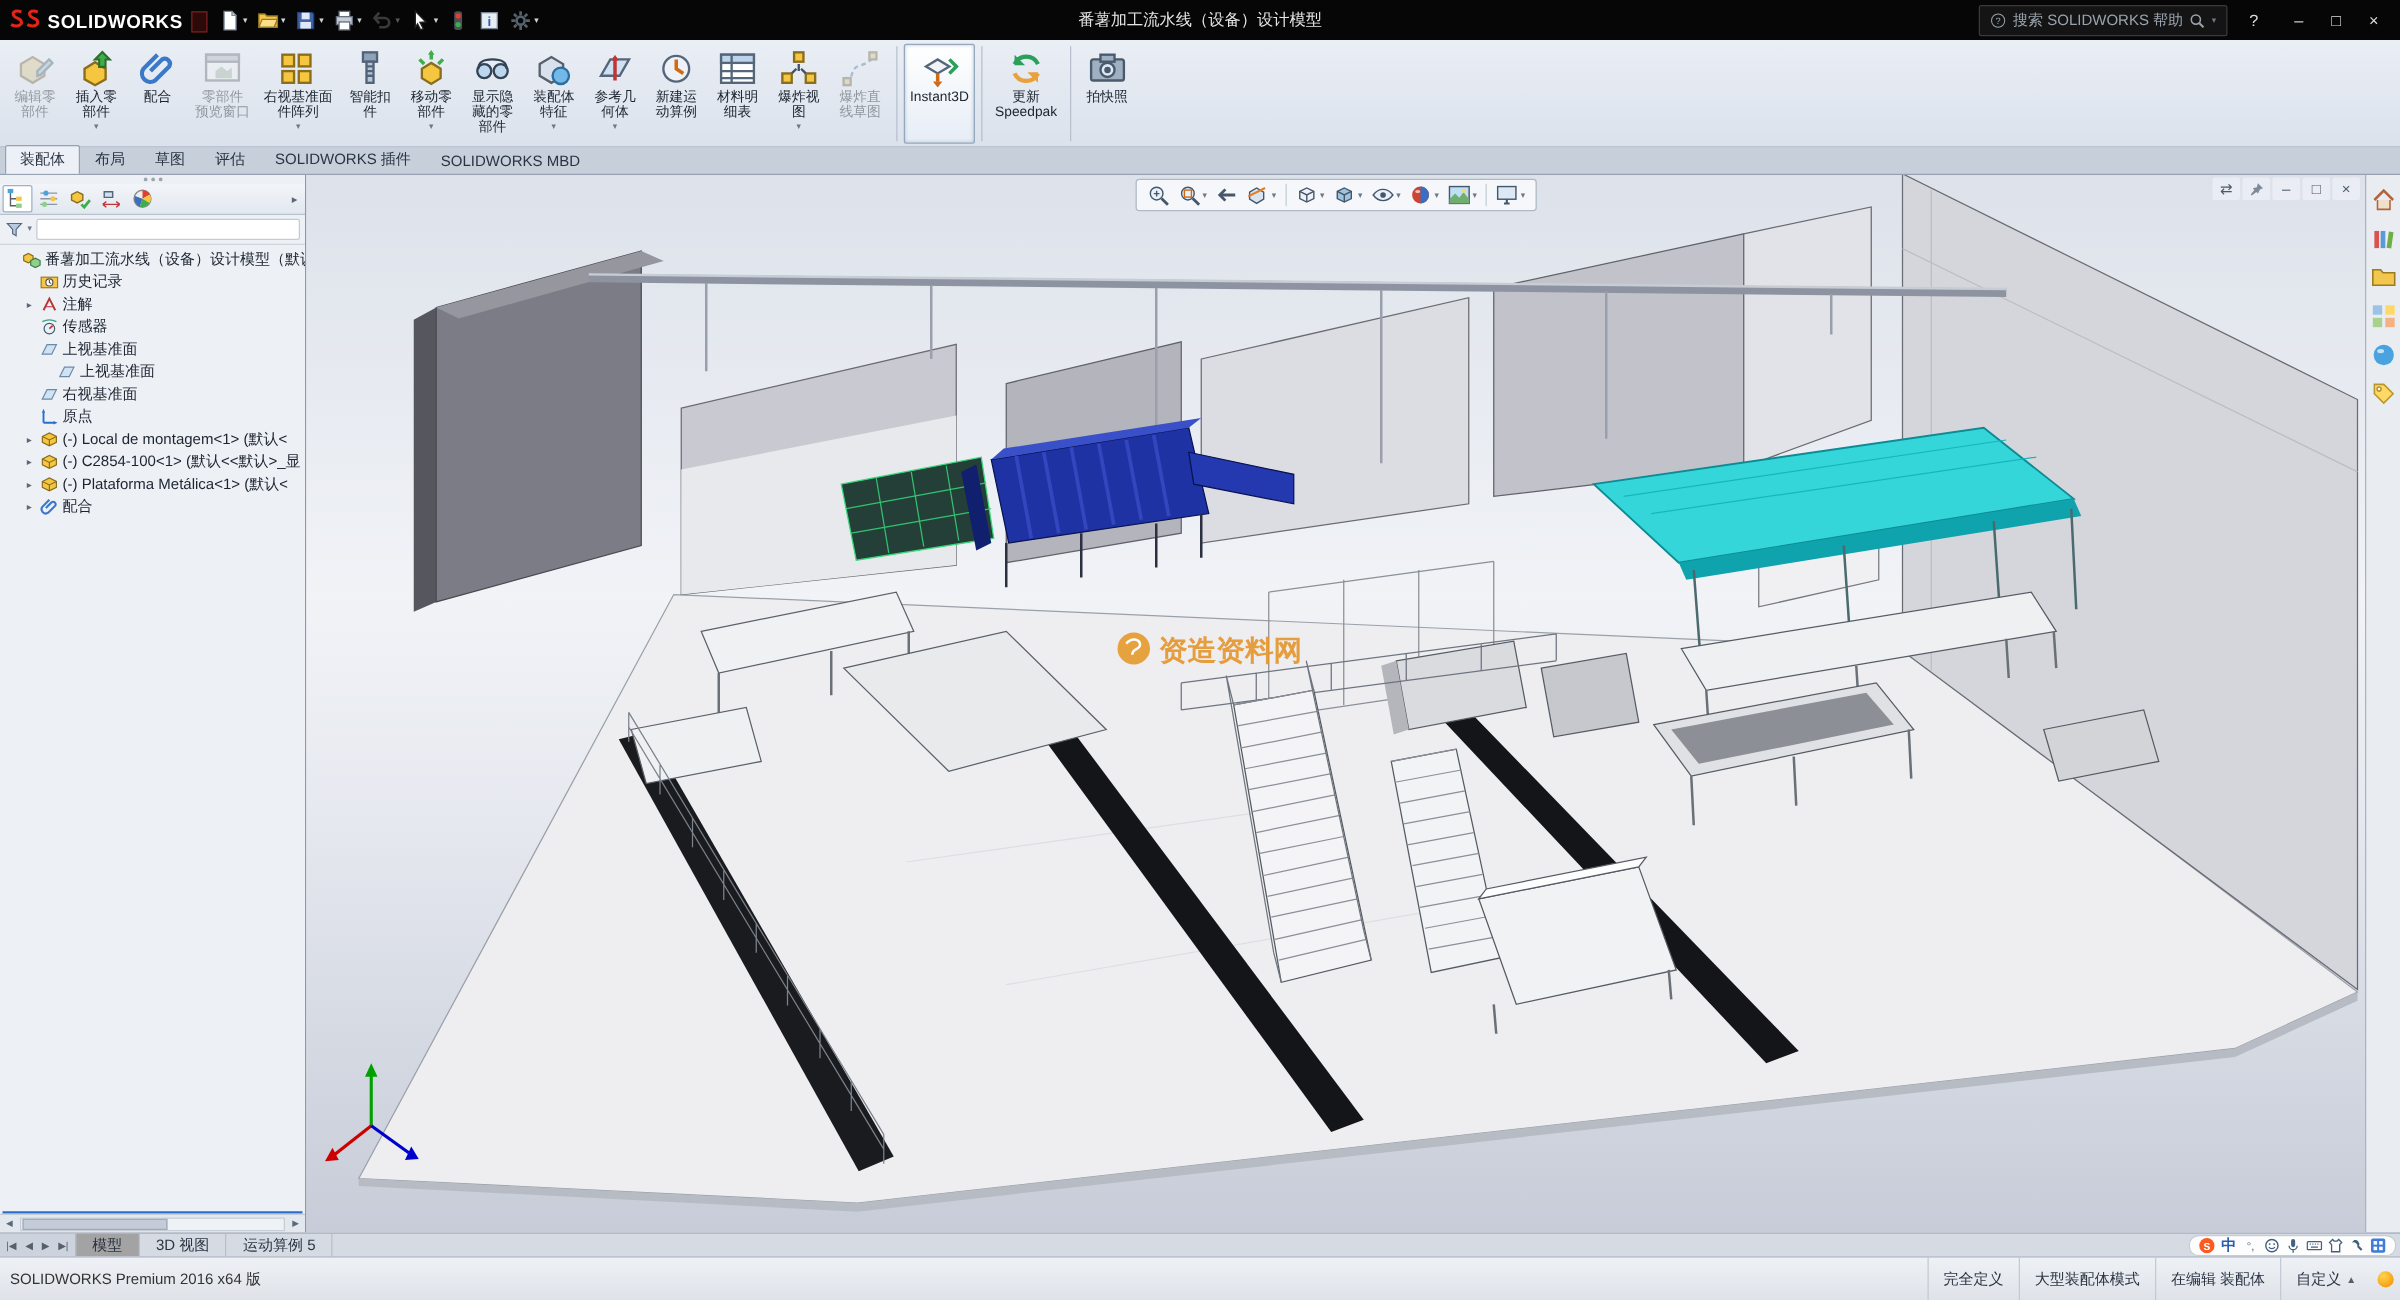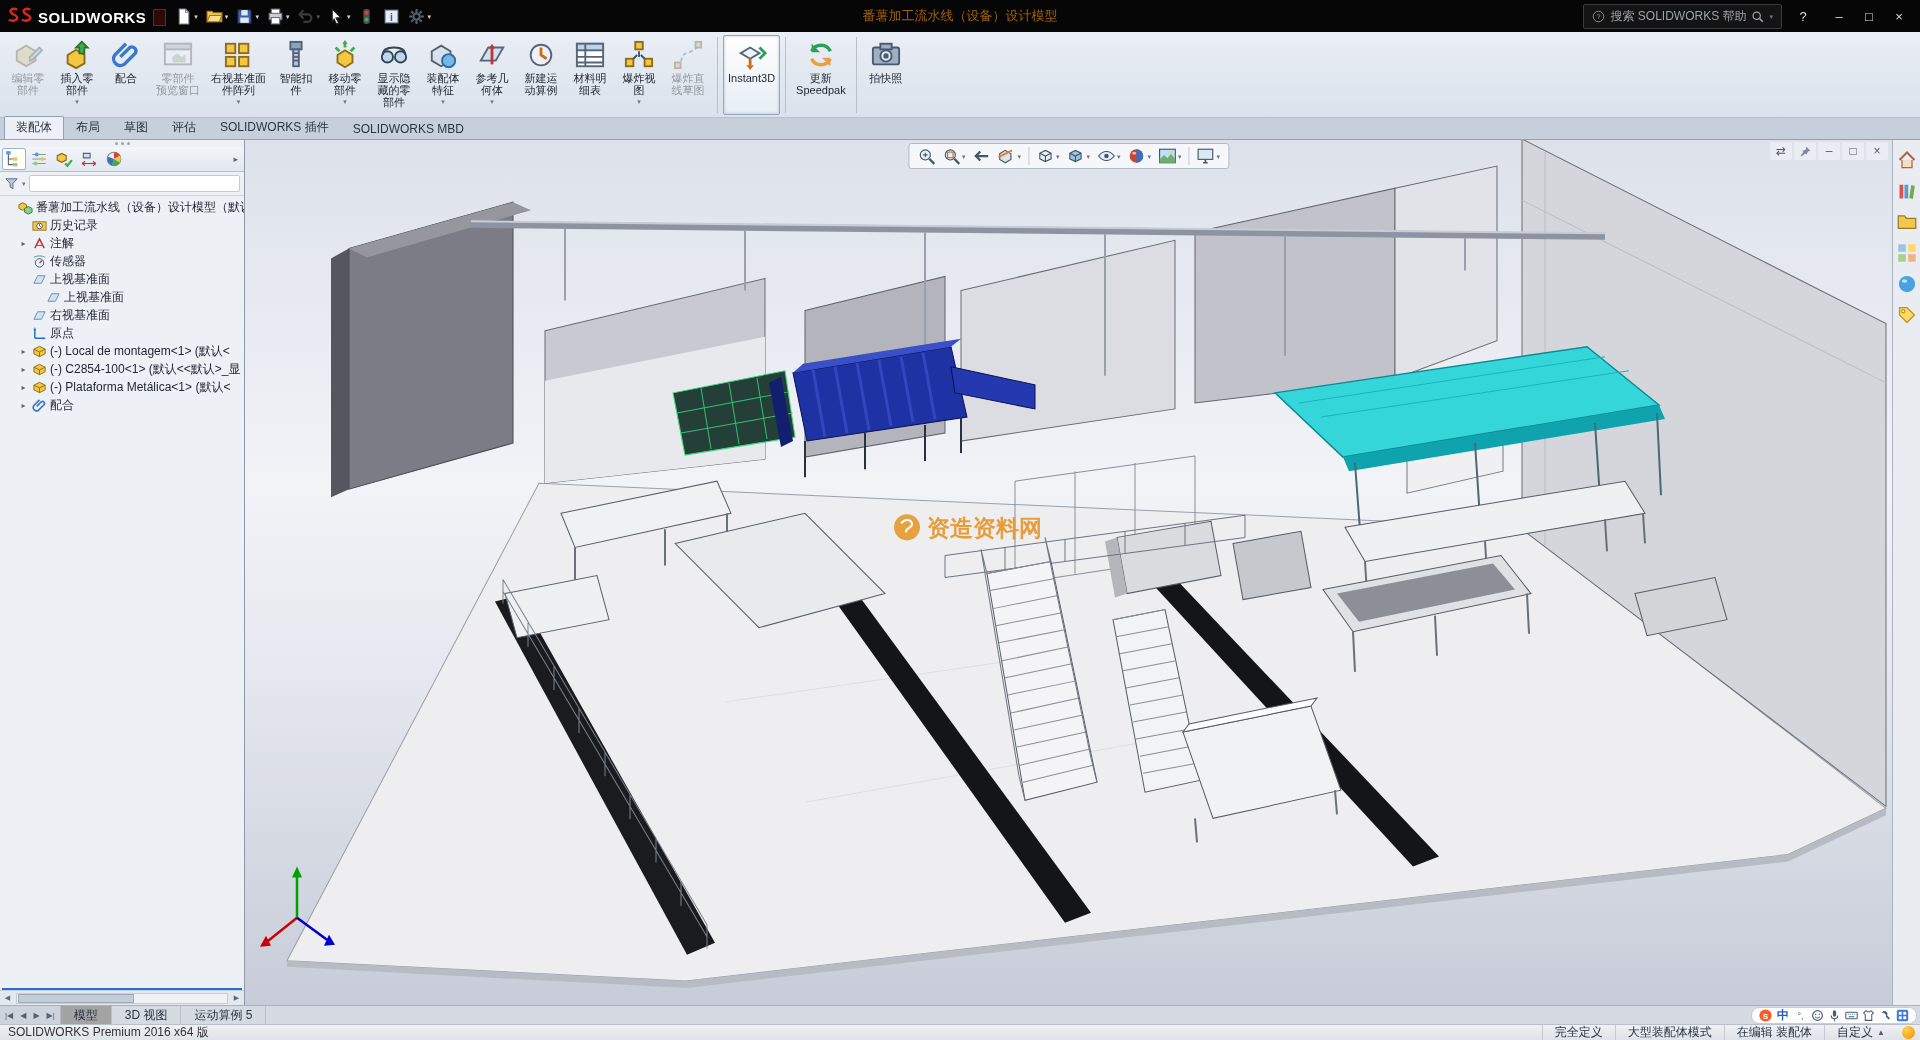--- a/index.html
+++ b/index.html
@@ -13,21 +13,21 @@
 .caret{font-size:7px;color:#6c7886;line-height:1}
 
 #titlebar{height:32px;background:#060606;display:flex;align-items:center;color:#e8e8e8;position:relative;padding:0 6px;flex:0 0 auto}
 #brand{display:flex;align-items:flex-end;gap:4px;margin-right:6px}
 #brand .bname{font-weight:bold;font-size:15px;letter-spacing:.5px;color:#fff}
 #brand .bblock{width:13px;height:17px;background:#2d0a0a;border:1px solid #7a1f1f;margin-left:3px}
 #quick-toolbar{display:flex;align-items:center;gap:2px}
 .qt{display:flex;align-items:center;gap:2px;padding:2px 3px;border-radius:2px}
 .qt .caret{color:#cfd4da}
 .qt.dis{opacity:.4;filter:grayscale(.8)}
-#doc-title{position:absolute;left:50%;top:0;transform:translateX(-50%);height:32px;line-height:32px;font-size:13px;color:#a16207;white-space:nowrap}
+#doc-title{position:absolute;left:50%;top:0;transform:translateX(-50%);height:32px;line-height:32px;font-size:13px;color:#e5e5e5;white-space:nowrap}
 #title-right{margin-left:auto;display:flex;align-items:center;gap:6px}
 #searchbox{display:flex;align-items:center;gap:5px;color:#9aa3ad;font-size:12px;padding:3px 8px;border:1px solid #3a3a3a;background:#141414;border-radius:2px}
 .winbtn{width:30px;height:24px;display:flex;align-items:center;justify-content:center;color:#dcdcdc;font-size:13px}
 
 #ribbon{height:86px;background:linear-gradient(#eaeef5,#dbe2ec);border-bottom:1px solid #b6c0cd;display:flex;align-items:stretch;padding:3px 4px 2px;flex:0 0 auto}
 #ribbon-buttons{display:flex;align-items:stretch;gap:1px}
 .rb{display:flex;flex-direction:column;align-items:center;justify-content:flex-start;gap:2px;min-width:48px;padding:4px 4px 2px;border:1px solid transparent;border-radius:2px}
 .rb.dis{opacity:.42;filter:grayscale(.6)}
 .rb.act{background:linear-gradient(#ffffff,#e6edf6);border-color:#93a7bd;box-shadow:inset 0 0 3px rgba(90,110,140,.4)}
 .rb-label{white-space:pre-line;text-align:center;font-size:11px;line-height:12px;color:#1c2430}
@@ -68,21 +68,21 @@
 #taskpane{width:28px;flex:0 0 auto;background:#e9edf2;border-left:1px solid #aab4c0;display:flex;flex-direction:column;align-items:center;padding-top:8px;gap:7px}
 .tp{width:24px;height:24px;display:flex;align-items:center;justify-content:center;border-radius:2px}
 
 #tabsrow{height:19px;background:#d6dbe3;border-top:1px solid #a7b0bd;display:flex;align-items:stretch;flex:0 0 auto}
 #tabnav{display:flex;align-items:center;padding:0 2px;gap:1px;background:#cdd3dc;border-right:1px solid #b2bac6}
 .tn{font-size:8px;color:#55606e;padding:0 3px}
 .btab{display:flex;align-items:center;padding:0 13px;font-size:12px;color:#2a3442;border-right:1px solid #b9c0ca}
 .btab.on{background:#a3a3a3}
 #ime{margin-left:auto;align-self:center;display:flex;align-items:center;gap:5px;background:#fdfdfe;border:1px solid #c8cdd4;border-radius:8px;height:17px;padding:0 7px;margin-right:3px}
 #ime .mode{font-size:12px;font-weight:bold;color:#2a5db0;line-height:1}
-#statusbar{height:16px;background:linear-gradient(#eef1f5,#dfe3e9);border-top:1px solid #b9c0ca;display:flex;align-items:center;padding-left:8px;flex:0 0 auto;color:#333;font-size:12px}
+#statusbar{height:35px;background:linear-gradient(#eef1f5,#dfe3e9);border-top:1px solid #b9c0ca;display:flex;align-items:center;padding-left:8px;flex:0 0 auto;color:#333;font-size:12px}
 #status-right{margin-left:auto;display:flex;align-items:flex-start;height:100%}
 .st-item{display:flex;align-items:center;gap:4px;padding:0 12px;border-left:1px solid #c3cad3;height:100%;font-size:12px;color:#2a3442}
 .st-item .up{font-size:8px;color:#55606e}
 #corner-dot{width:13px;height:13px;border-radius:50%;background:radial-gradient(circle at 35% 30%,#ffd34d,#f08c00);margin:0 5px;flex:0 0 auto}
 </style>
 </head>
 <body>
 
 <div id="app">
 

